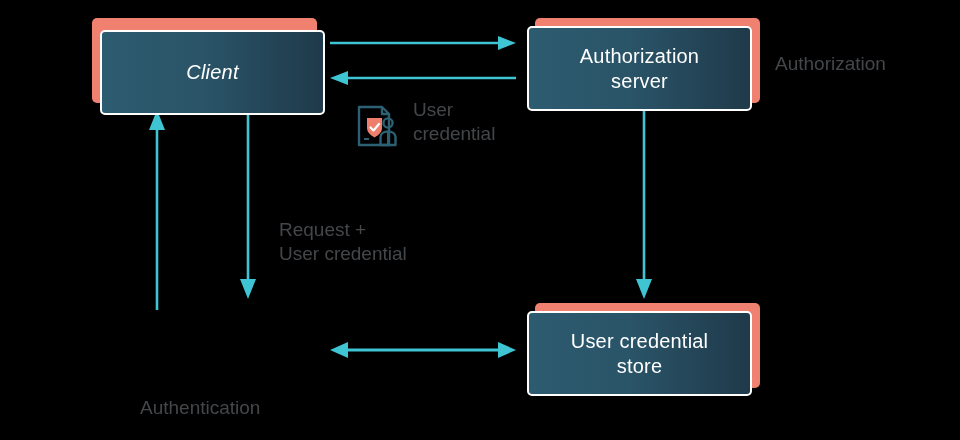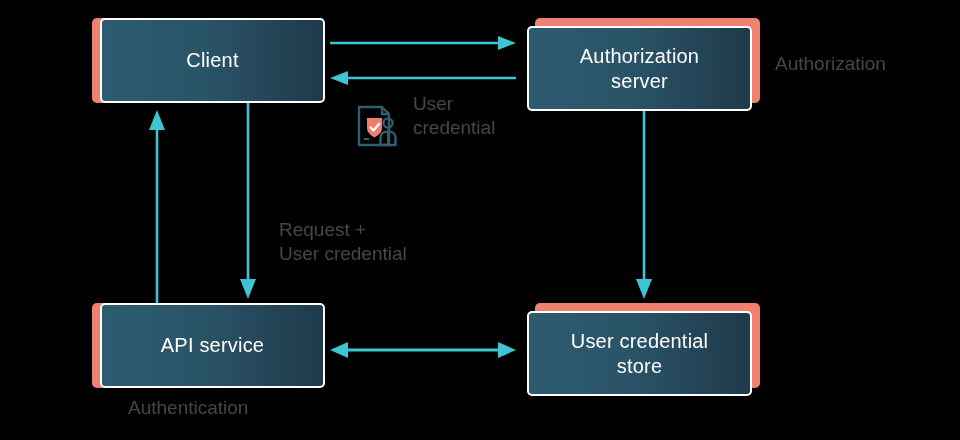--- a/index.html
+++ b/index.html
@@ -36,21 +36,21 @@
     background: linear-gradient(to right, #2d5b70 0%, #2a5468 45%, #1f3a4a 100%);
     border: 2px solid #ffffff;
     border-radius: 5px;
     box-sizing: border-box;
     display: flex;
     align-items: center;
     justify-content: center;
     text-align: center;
   }
   
-  .node.anchor-left .face { left: 8px; top: 0; }
+  .node.anchor-left .face { left: 8px; top: 12px; font-style: italic; }
   
   .node.anchor-right .face { left: -8px; top: 8px; }
 
   .node .label {
     color: #ffffff;
     font-size: 20px;
     line-height: 1.25;
     letter-spacing: 0.2px;
     font-weight: 400;
     white-space: pre-line;
@@ -133,26 +133,20 @@
   </div>
 
   <div class="node anchor-right" style="left:535px; top:18px; width:225px; height:85px;">
     <div class="shadow"></div>
     <div class="face">
       <span class="label">Authorization
 server</span>
     </div>
   </div>
 
-  <div class="node anchor-left" style="left:92px; top:303px; width:225px; height:85px;">
-    <div class="shadow"></div>
-    <div class="face">
-      <span class="label">API service</span>
-    </div>
-  </div>
 
   <div class="node anchor-right" style="left:535px; top:303px; width:225px; height:85px;">
     <div class="shadow"></div>
     <div class="face">
       <span class="label">User credential
 store</span>
     </div>
   </div>
 
   <div class="cred-icon" style="left:356px; top:104px;">
@@ -167,23 +161,23 @@
       <path d="M14.5 23.5 L17.5 26.5 L23 20" fill="none" stroke="#ffffff" stroke-width="2.2" stroke-linecap="round" stroke-linejoin="round"></path>
 
       <circle cx="32" cy="19" r="4.6" fill="none" stroke="#2d6073" stroke-width="2.4"></circle>
 
       <path d="M24.5 41 V33 C24.5 29.5 28 27.5 32 27.5 C36 27.5 39.5 29.5 39.5 33 V41 Z" fill="none" stroke="#2d6073" stroke-width="2.4" stroke-linejoin="round"></path>
 
       <path d="M32 27.5 L32 41" stroke="#2d6073" stroke-width="2"></path>
     </svg>
   </div>
 
-  <div class="caption" style="left:413px; top:92px; width:130px;">User
+  <div class="caption" style="left:413px; top:98px; width:130px;">User
 credential</div>
 
   <div class="caption" style="left:250px; top:218px; width:200px;padding-left:29px;">Request +
 User credential</div>
 
   <div class="caption" style="left:775px; top:52px; width:190px;">Authorization</div>
 
-  <div class="caption" style="left:128px; top:396px; width:200px;">Authentication</div>
+  <div class="caption" style="left:140px; top:396px; width:200px;">Authentication</div>
 
 </div>
 
 </body></html>

